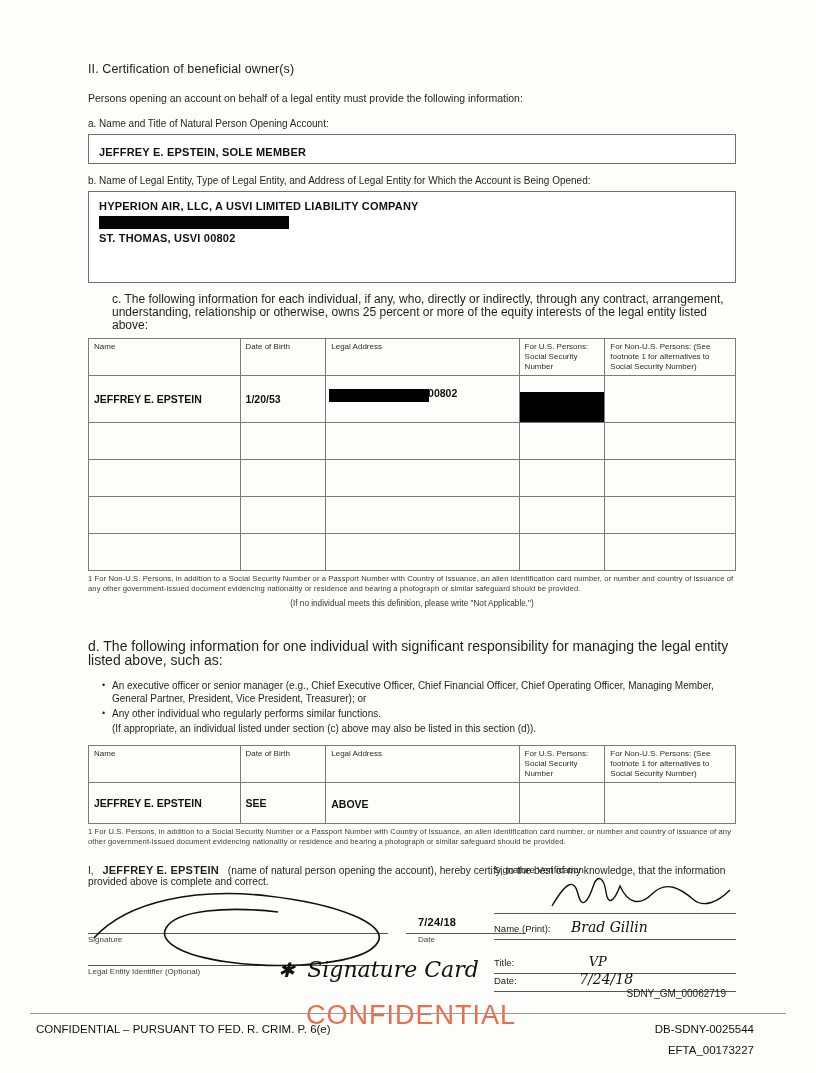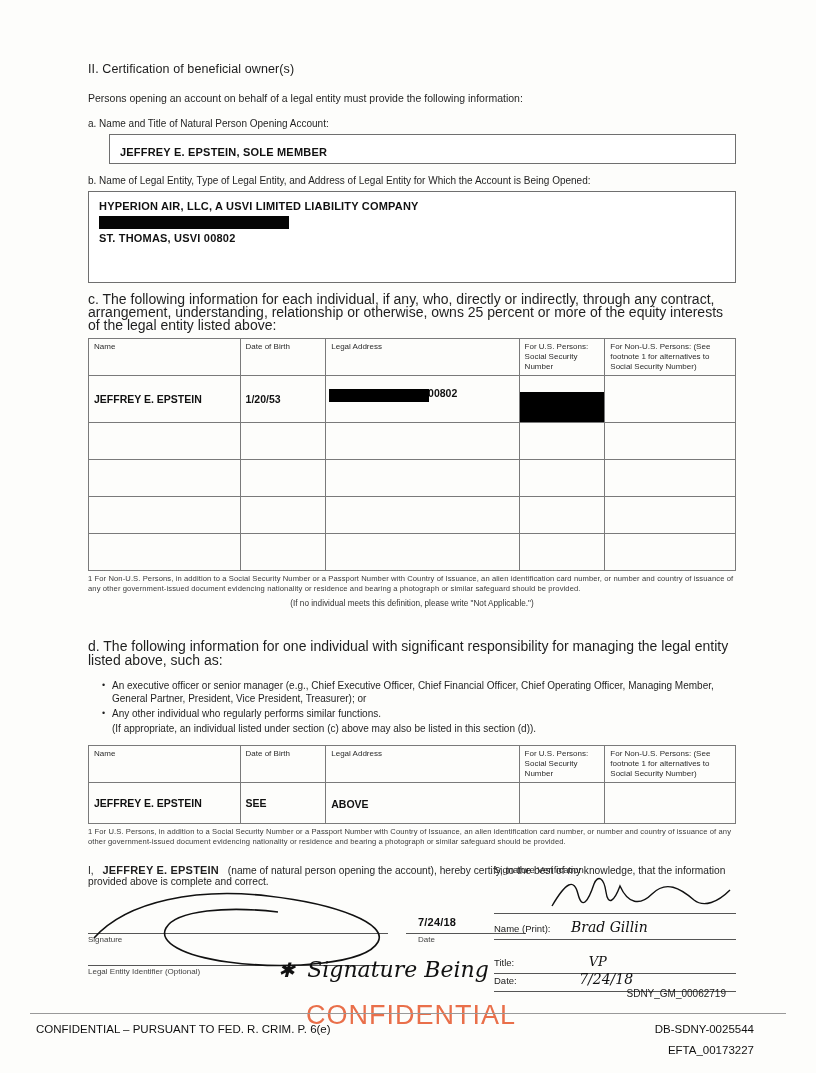--- a/index.html
+++ b/index.html
@@ -47,21 +47,20 @@
   }
   .box {
     border: 1px solid #6f6f6f;
     background: #ffffff;
     box-sizing: border-box;
   }
   .box-a {
     height: 30px;
     padding: 7px 10px 0 10px;
     margin-bottom: 11px;
-    margin-left: 21px;
   }
   .typed {
     font-size: 11px;
     font-weight: bold;
     color: #111;
     letter-spacing: .2px;
     font-family: "Liberation Sans", sans-serif;
   }
   .box-b {
     height: 92px;
@@ -74,24 +73,25 @@
     display: inline-block;
     height: 11px;
     vertical-align: middle;
   }
   .redact-bar {
     background: #050505;
     height: 12px;
     margin: 3px 0 3px 0;
   }
   .para-c {
-    font-size: 14px;
+    font-size: 12px;
     color: #1f1f1f;
     line-height: 13px;
     margin-bottom: 6px;
+    margin-left: 24px;
   }
   table.grid {
     border-collapse: collapse;
     width: 100%;
     table-layout: fixed;
   }
   table.grid td, table.grid th {
     border: 1px solid #7a7a7a;
     vertical-align: top;
     padding: 3px 5px;
@@ -406,21 +406,21 @@
         <div style="position:absolute;left:6px;top:106px;width:242px;">
           <span class="sig-label">Date:</span>
           <span class="handwrite" style="margin-left:58px;font-size:14px;">7/24/18</span>
           <div class="sigrule" style="width:242px;margin-top:2px;"></div>
         </div>
       </div>
     </div>
 
     <div style="position:absolute;left:190px;top:895px;">
       <span class="handwrite" style="font-size:20px;">✱</span>
-      <span class="handwrite" style="font-size:22px;margin-left:8px;">Signature Being</span>
+      <span class="handwrite" style="font-size:22px;margin-left:8px;">Signature Card</span>
     </div>
 
   </div>
 
   <div class="bates-top">SDNY_GM_00062719</div>
   <div class="stamp-confidential">CONFIDENTIAL</div>
 
   <div class="footer-rule"></div>
   <div class="footer-left">CONFIDENTIAL – PURSUANT TO FED. R. CRIM. P. 6(e)</div>
   <div class="footer-right1">DB-SDNY-0025544</div>

